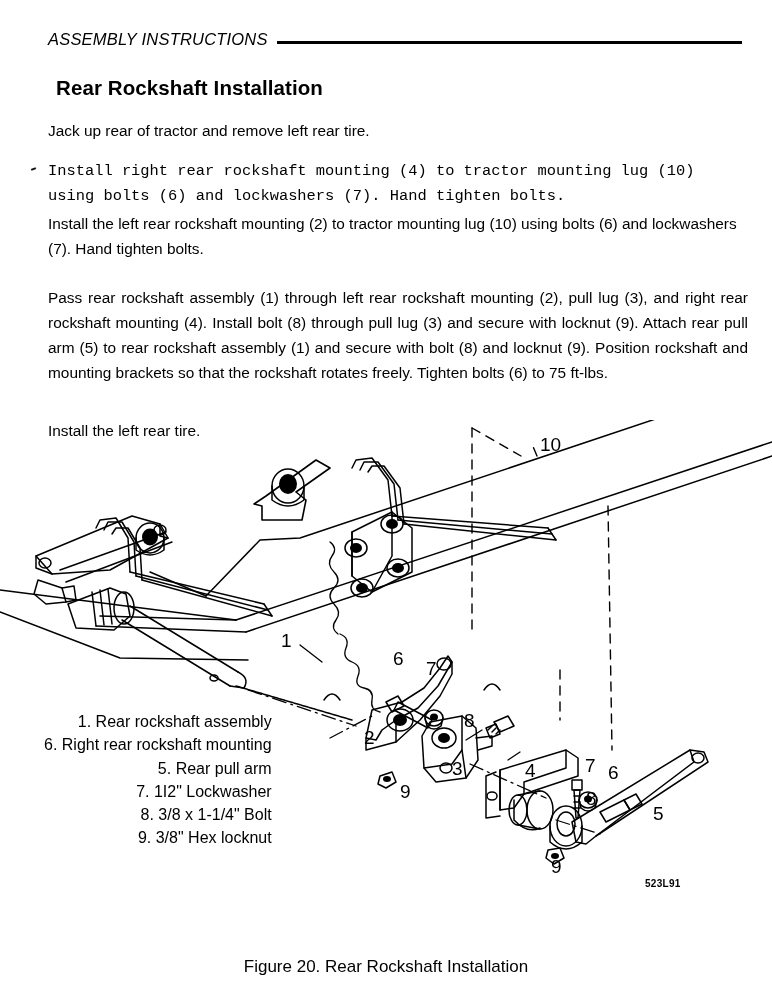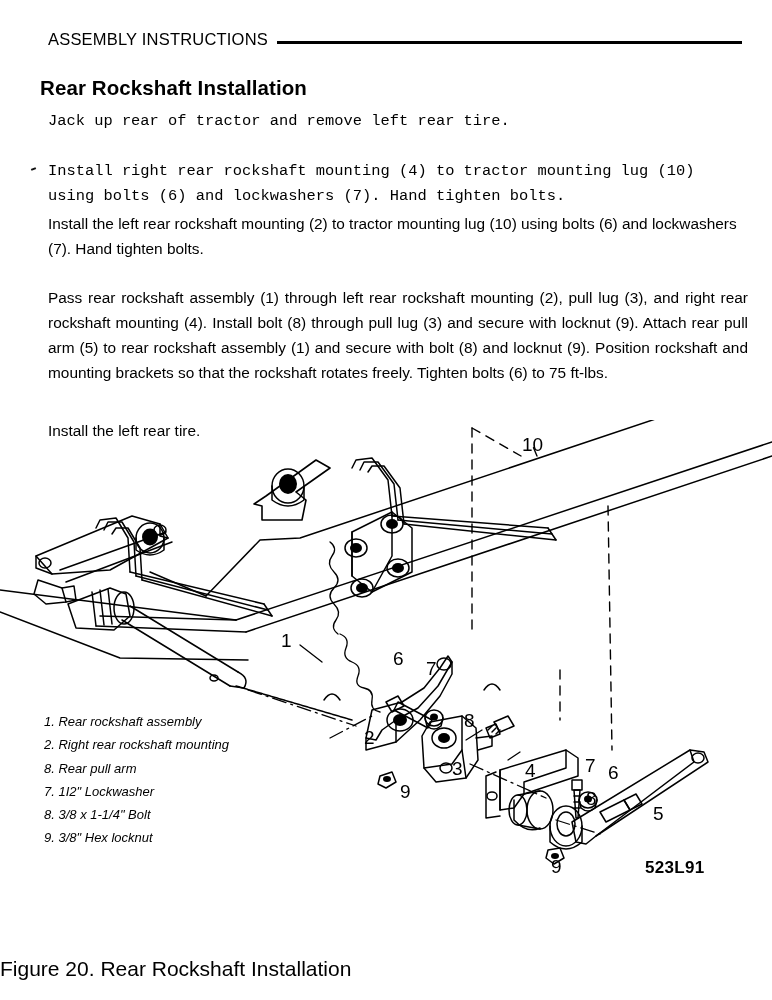--- a/index.html
+++ b/index.html
@@ -24,94 +24,95 @@
     width: 694px;
     height: 24px;
     display: flex;
     align-items: baseline;
   }
   .header-title {
     font-size: 16.5px;
     letter-spacing: 0.2px;
     white-space: nowrap;
     font-weight: 400;
+    font-style: italic;
   }
   .header-rule {
     flex: 1 1 auto;
     height: 3px;
     background: #000;
     margin-left: 9px;
     position: relative;
     top: -1px;
   }
 
   
   .section-title {
     position: absolute;
-    left: 40px;
+    left: 56px;
     top: 76px;
     font-size: 20.5px;
     font-weight: 700;
     letter-spacing: 0.1px;
   }
 
   
   .para {
     position: absolute;
     left: 48px;
     width: 694px;
     font-size: 15.4px;
     line-height: 25px;
     text-align: left;
   }
   .para.justify { text-align: justify; text-align-last: left; }
-  .p1 { top: 109px; font-family: Liberation Mono, monospace; }
+  .p1 { top: 118px; }
   .p2 { top: 159px; width: 700px; font-family: Liberation Mono, monospace; }
   .p3 { top: 211px; width: 700px; }
   .p4 { top: 285px; width: 700px; }
   .p5 { top: 418px; }
 
   .stray-mark {
     position: absolute;
     left: 31px;
     top: 168px;
     width: 5px;
     height: 2px;
     background: #111;
     transform: rotate(-22deg);
   }
 
   
   .legend {
     position: absolute;
     left: 44px;
     top: 710px;
-    font-style: italic;
-    font-size: 13px;
+    font-size: 16px;
     line-height: 23.3px;
     white-space: nowrap;
+    text-align: right;
   }
   .legend-item { display: block; }
 
   
   .caption {
     position: absolute;
     left: 0;
     top: 957px;
     width: 772px;
-    text-align: left;
-    font-size: 21px;
+    text-align: center;
+    font-size: 17px;
   }
 
   
   .drawing-no {
     position: absolute;
     left: 645px;
-    top: 858px;
-    font-size: 17px;
+    top: 878px;
+    font-size: 10px;
     font-weight: 700;
     letter-spacing: 0.3px;
   }
 
   
   .figure {
     position: absolute;
     left: 0;
     top: 420px;
     width: 772px;
@@ -345,40 +346,40 @@
   <g stroke-width="1.3">
     <path d="M300 225 L322 242"></path>
     <path d="M466 320 L482 310"></path>
     <path d="M508 760 L520 752" transform="translate(0,-420)"></path>
   </g>
 
 </svg>
 </div>
 
 <div>
-    <div class="callout" style="left: 522px; top: 434px;">10</div>
+    <div class="callout" style="left: 540px; top: 434px;">10</div>
     <div class="callout" style="left: 281px; top: 630px;">1</div>
     <div class="callout" style="left: 393px; top: 648px;">6</div>
     <div class="callout" style="left: 426px; top: 658px;">7</div>
     <div class="callout" style="left: 464px; top: 710px;">8</div>
     <div class="callout" style="left: 364px; top: 727px;">2</div>
     <div class="callout" style="left: 452px; top: 758px;">3</div>
     <div class="callout" style="left: 400px; top: 781px;">9</div>
     <div class="callout" style="left: 525px; top: 760px;">4</div>
     <div class="callout" style="left: 585px; top: 755px;">7</div>
     <div class="callout" style="left: 608px; top: 762px;">6</div>
     <div class="callout" style="left: 586px; top: 788px;">8</div>
     <div class="callout" style="left: 653px; top: 803px;">5</div>
     <div class="callout" style="left: 551px; top: 856px;">9</div>
   </div>
 
 <div class="legend">
   <span class="legend-item">1. Rear rockshaft assembly</span>
-  <span class="legend-item">2. Right rear rockshaft mounting</span>
-  <span class="legend-item">8. Rear pull arm</span>
+  <span class="legend-item">6. Right rear rockshaft mounting</span>
+  <span class="legend-item">5. Rear pull arm</span>
   <span class="legend-item">7. 1I2" Lockwasher</span>
   <span class="legend-item">8. 3/8 x 1-1/4" Bolt</span>
   <span class="legend-item">9. 3/8" Hex locknut</span>
 </div>
 
 <div class="drawing-no">523L91</div>
 
 <div class="caption">Figure 20. Rear Rockshaft Installation</div>
 
 </body></html>

